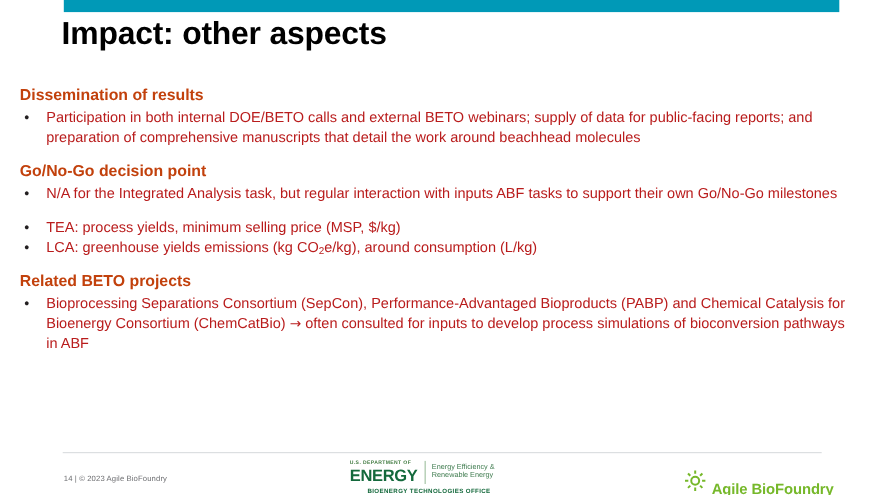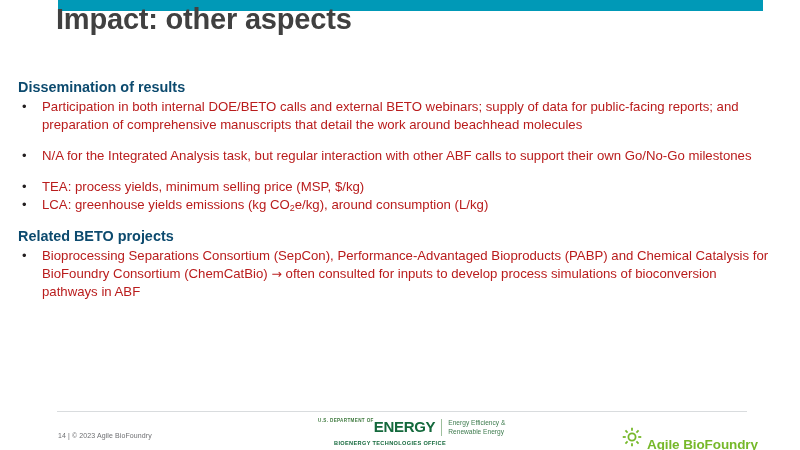--- a/index.html
+++ b/index.html
@@ -29,45 +29,45 @@
     top: 0;
     width: 705px;
     height: 11px;
     background: #0099B7;
   }
 
   
   .slide-title {
     position: absolute;
     left: 56px;
-    top: 4px;
+    top: 16px;
     font-size: 29px;
     font-weight: bold;
-    color: #404040;
+    color: #000000;
     letter-spacing: -0.2px;
     line-height: 1.1;
     white-space: nowrap;
   }
 
   
   .content {
     position: absolute;
     left: 18px;
     top: 78px;
     width: 764px;
   }
 
   .section {
     margin-bottom: 9px;
   }
 
   .section-heading {
     font-size: 14.4px;
     font-weight: bold;
-    color: #0c4a6e;
+    color: #c2410c;
     line-height: 1.32;
     margin: 0 0 1px 0;
   }
 
   .bullet-row {
     display: flex;
     align-items: flex-start;
     margin: 0;
     padding: 0;
   }
@@ -133,21 +133,21 @@
     display: flex;
     flex-direction: column;
     align-items: flex-start;
   }
   .doe-main {
     display: flex;
     align-items: stretch;
   }
   .doe-left {
     display: flex;
-    flex-direction: row;
+    flex-direction: column;
     justify-content: flex-start;
     padding-right: 6px;
   }
   .doe-dept {
     font-size: 4.6px;
     font-weight: bold;
     color: #3F7A3F;
     letter-spacing: 0.35px;
     line-height: 1;
     margin-bottom: 1px;
@@ -223,42 +223,43 @@
 
     <div class="section sec-gap-1">
       <div class="section-heading">Dissemination of results</div>
       <div class="bullet-row">
         <span class="bullet-mark">•</span>
         <span class="bullet-text">Participation in both internal DOE/BETO calls and external BETO webinars; supply of data for public-facing reports; and preparation of comprehensive manuscripts that detail the work around beachhead molecules</span>
       </div>
     </div>
 
     <div class="section sec-gap-2">
-      <div class="bullet-row">
-        <span class="bullet-mark">•</span>
-        <span class="bullet-text">N/A for the Integrated Analysis task, but regular interaction with other ABF calls to support their own Go/No-Go milestones</span>
+      <div class="section-heading">Go/No-Go decision point</div>
+      <div class="bullet-row">
+        <span class="bullet-mark">•</span>
+        <span class="bullet-text">N/A for the Integrated Analysis task, but regular interaction with inputs ABF tasks to support their own Go/No-Go milestones</span>
       </div>
     </div>
 
     <div class="section sec-gap-3">
       <div class="bullet-row">
         <span class="bullet-mark">•</span>
         <span class="bullet-text">TEA: process yields, minimum selling price (MSP, $/kg)</span>
       </div>
       <div class="bullet-row">
         <span class="bullet-mark">•</span>
         <span class="bullet-text"><span>LCA: greenhouse yields emissions (kg CO</span><sub>2</sub><span>e/kg), around consumption (L/kg)</span></span>
       </div>
     </div>
 
     <div class="section">
       <div class="section-heading">Related BETO projects</div>
       <div class="bullet-row">
         <span class="bullet-mark">•</span>
-        <span class="bullet-text"><span>Bioprocessing Separations Consortium (SepCon), Performance-Advantaged Bioproducts (PABP) and Chemical Catalysis for BioFoundry Consortium (ChemCatBio) </span><span class="arrow-glyph">→</span><span> often consulted for inputs to develop process simulations of bioconversion pathways in ABF</span></span>
+        <span class="bullet-text"><span>Bioprocessing Separations Consortium (SepCon), Performance-Advantaged Bioproducts (PABP) and Chemical Catalysis for Bioenergy Consortium (ChemCatBio) </span><span class="arrow-glyph">→</span><span> often consulted for inputs to develop process simulations of bioconversion pathways in ABF</span></span>
       </div>
     </div>
 
   </div>
 
   <div class="footer-rule"></div>
 
   <div class="footer-left">14  |  © 2023 Agile BioFoundry</div>
 
   <div class="doe-logo">

